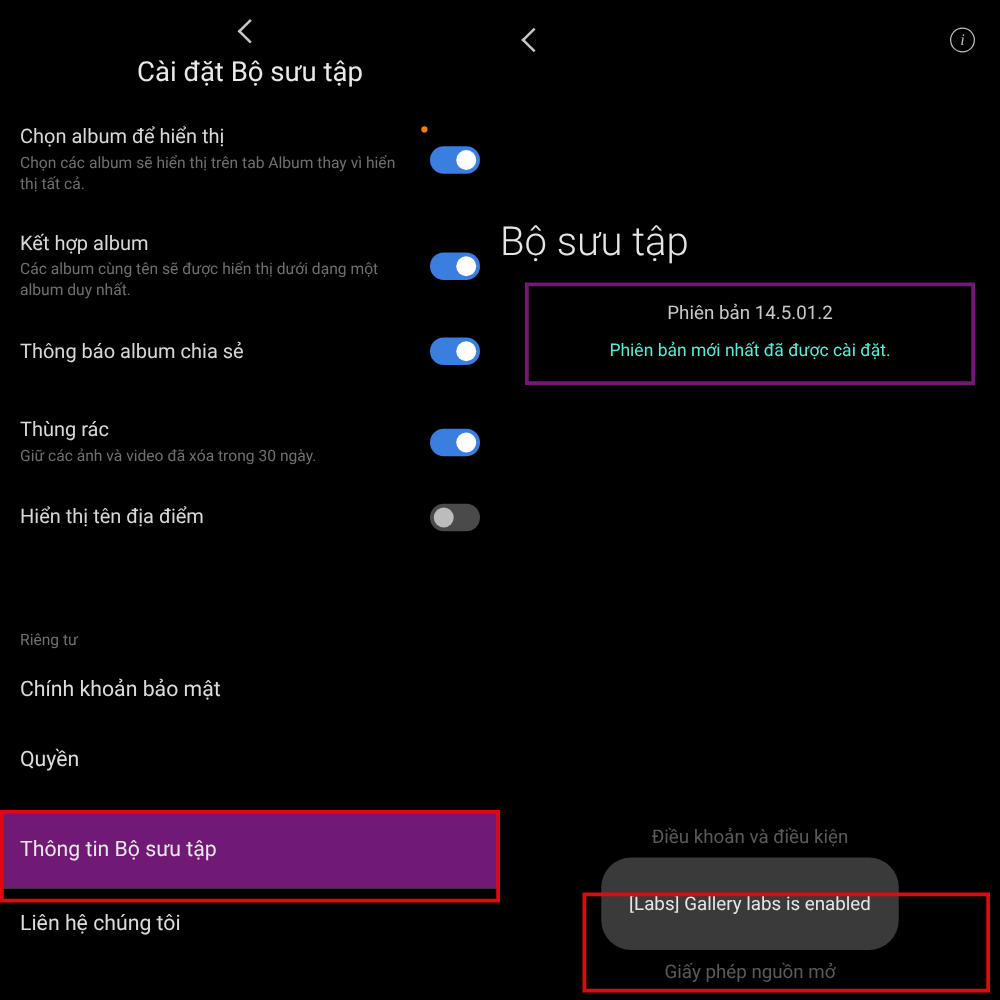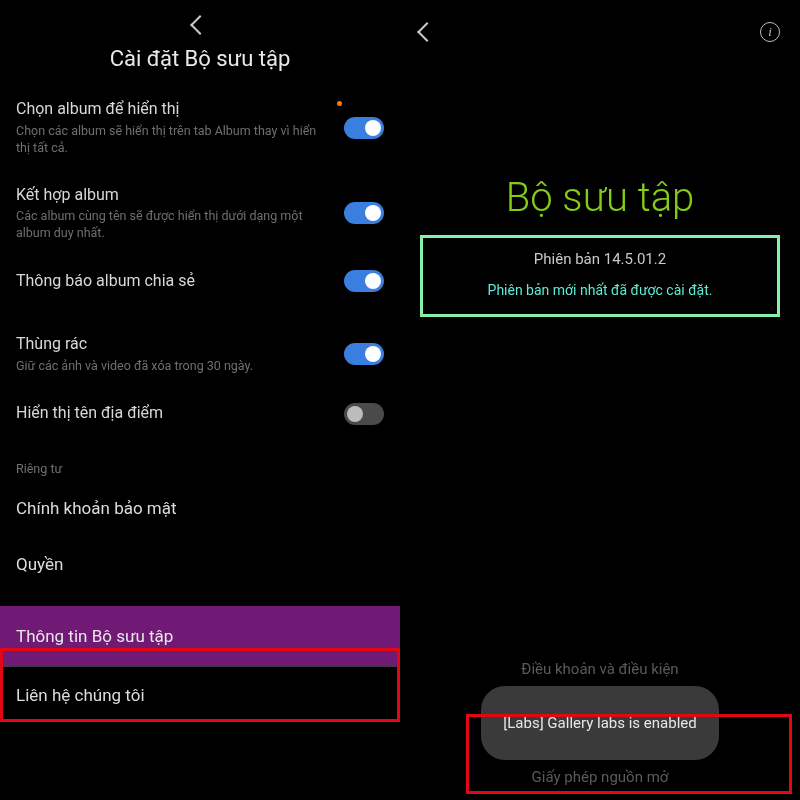--- a/index.html
+++ b/index.html
@@ -83,20 +83,21 @@
     top: 3px;
   }
   .toggle.on { background: #3a7ee0; }
   .toggle.on::after { right: 3px; }
   .toggle.off { background: #4a4a4a; }
   .toggle.off::after { left: 3px; background:#bcbcbc; }
   .gap { height: 14px; background: #000; }
   .section-label {
     font-size: 12.5px; color: #6f6f6f;
     padding: 8px 16px 4px 16px;
+    margin-top: 44px;
   }
   .simple-item {
     padding: 18px 16px;
     font-size: 17px;
     color: #dcdcdc;
   }
   .about-item {
     padding: 20px 16px;
     font-size: 17px;
     color: #e8e8e8;
@@ -121,30 +122,30 @@
   .info-icon {
     width: 20px; height: 20px;
     border: 1.5px solid #bfbfbf;
     border-radius: 50%;
     display: flex; align-items: center; justify-content: center;
     font-size: 13px; color: #bfbfbf;
     font-family: Georgia, serif;
     font-style: italic;
   }
   .big-title {
-    text-align: center;
-    font-size: 40px;
-    color: #84cc16;
+    text-align: left;
+    font-size: 32px;
+    color: #e5e5e5;
     margin-top: 110px;
     font-weight: 300;
   }
   .version-box {
     margin: 14px 20px 0 20px;
     text-align: center;
-    border: 3px solid #86efac;
+    border: 3px solid #701a75;
     padding: 12px 6px 16px 6px;
   }
   .version-line1 { font-size: 15px; color: #c9c9c9; }
   .version-line2 { font-size: 14px; color: #5eead4; margin-top: 14px; }
   .bottom-stack {
     position: absolute;
     bottom: 14px; left: 0; right: 0;
     display: flex; flex-direction: column; align-items: center;
     gap: 6px;
   }

